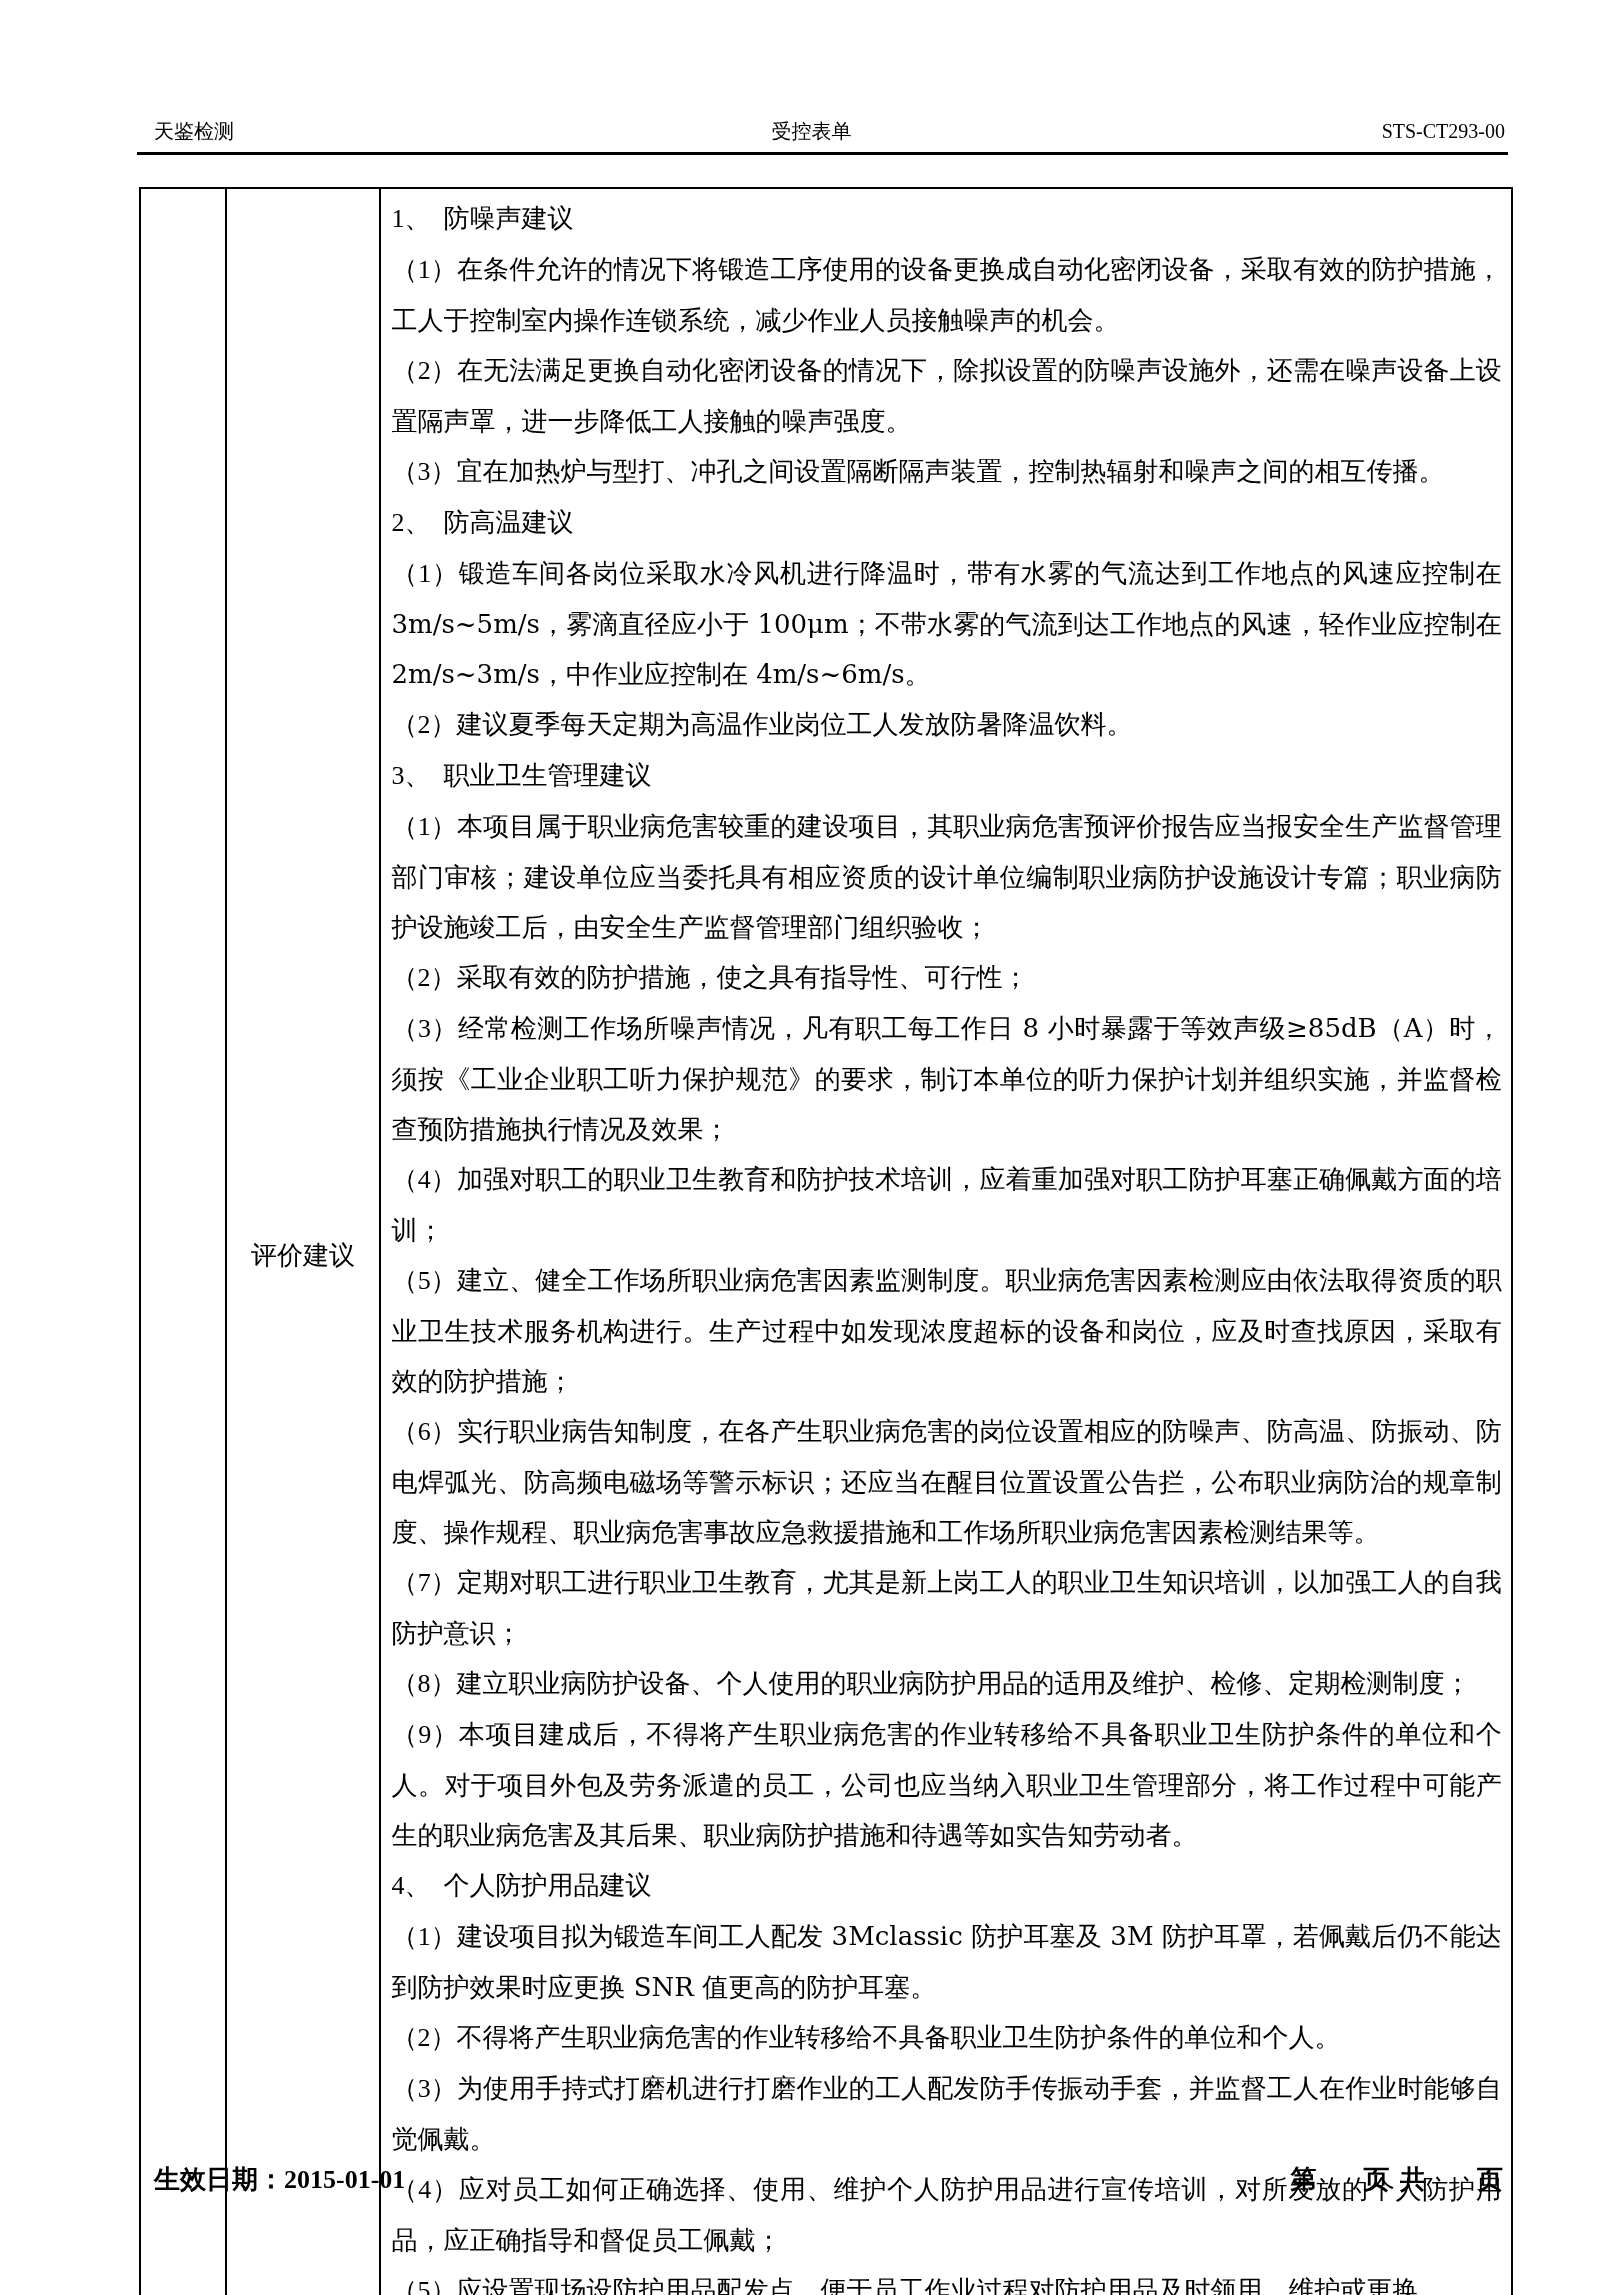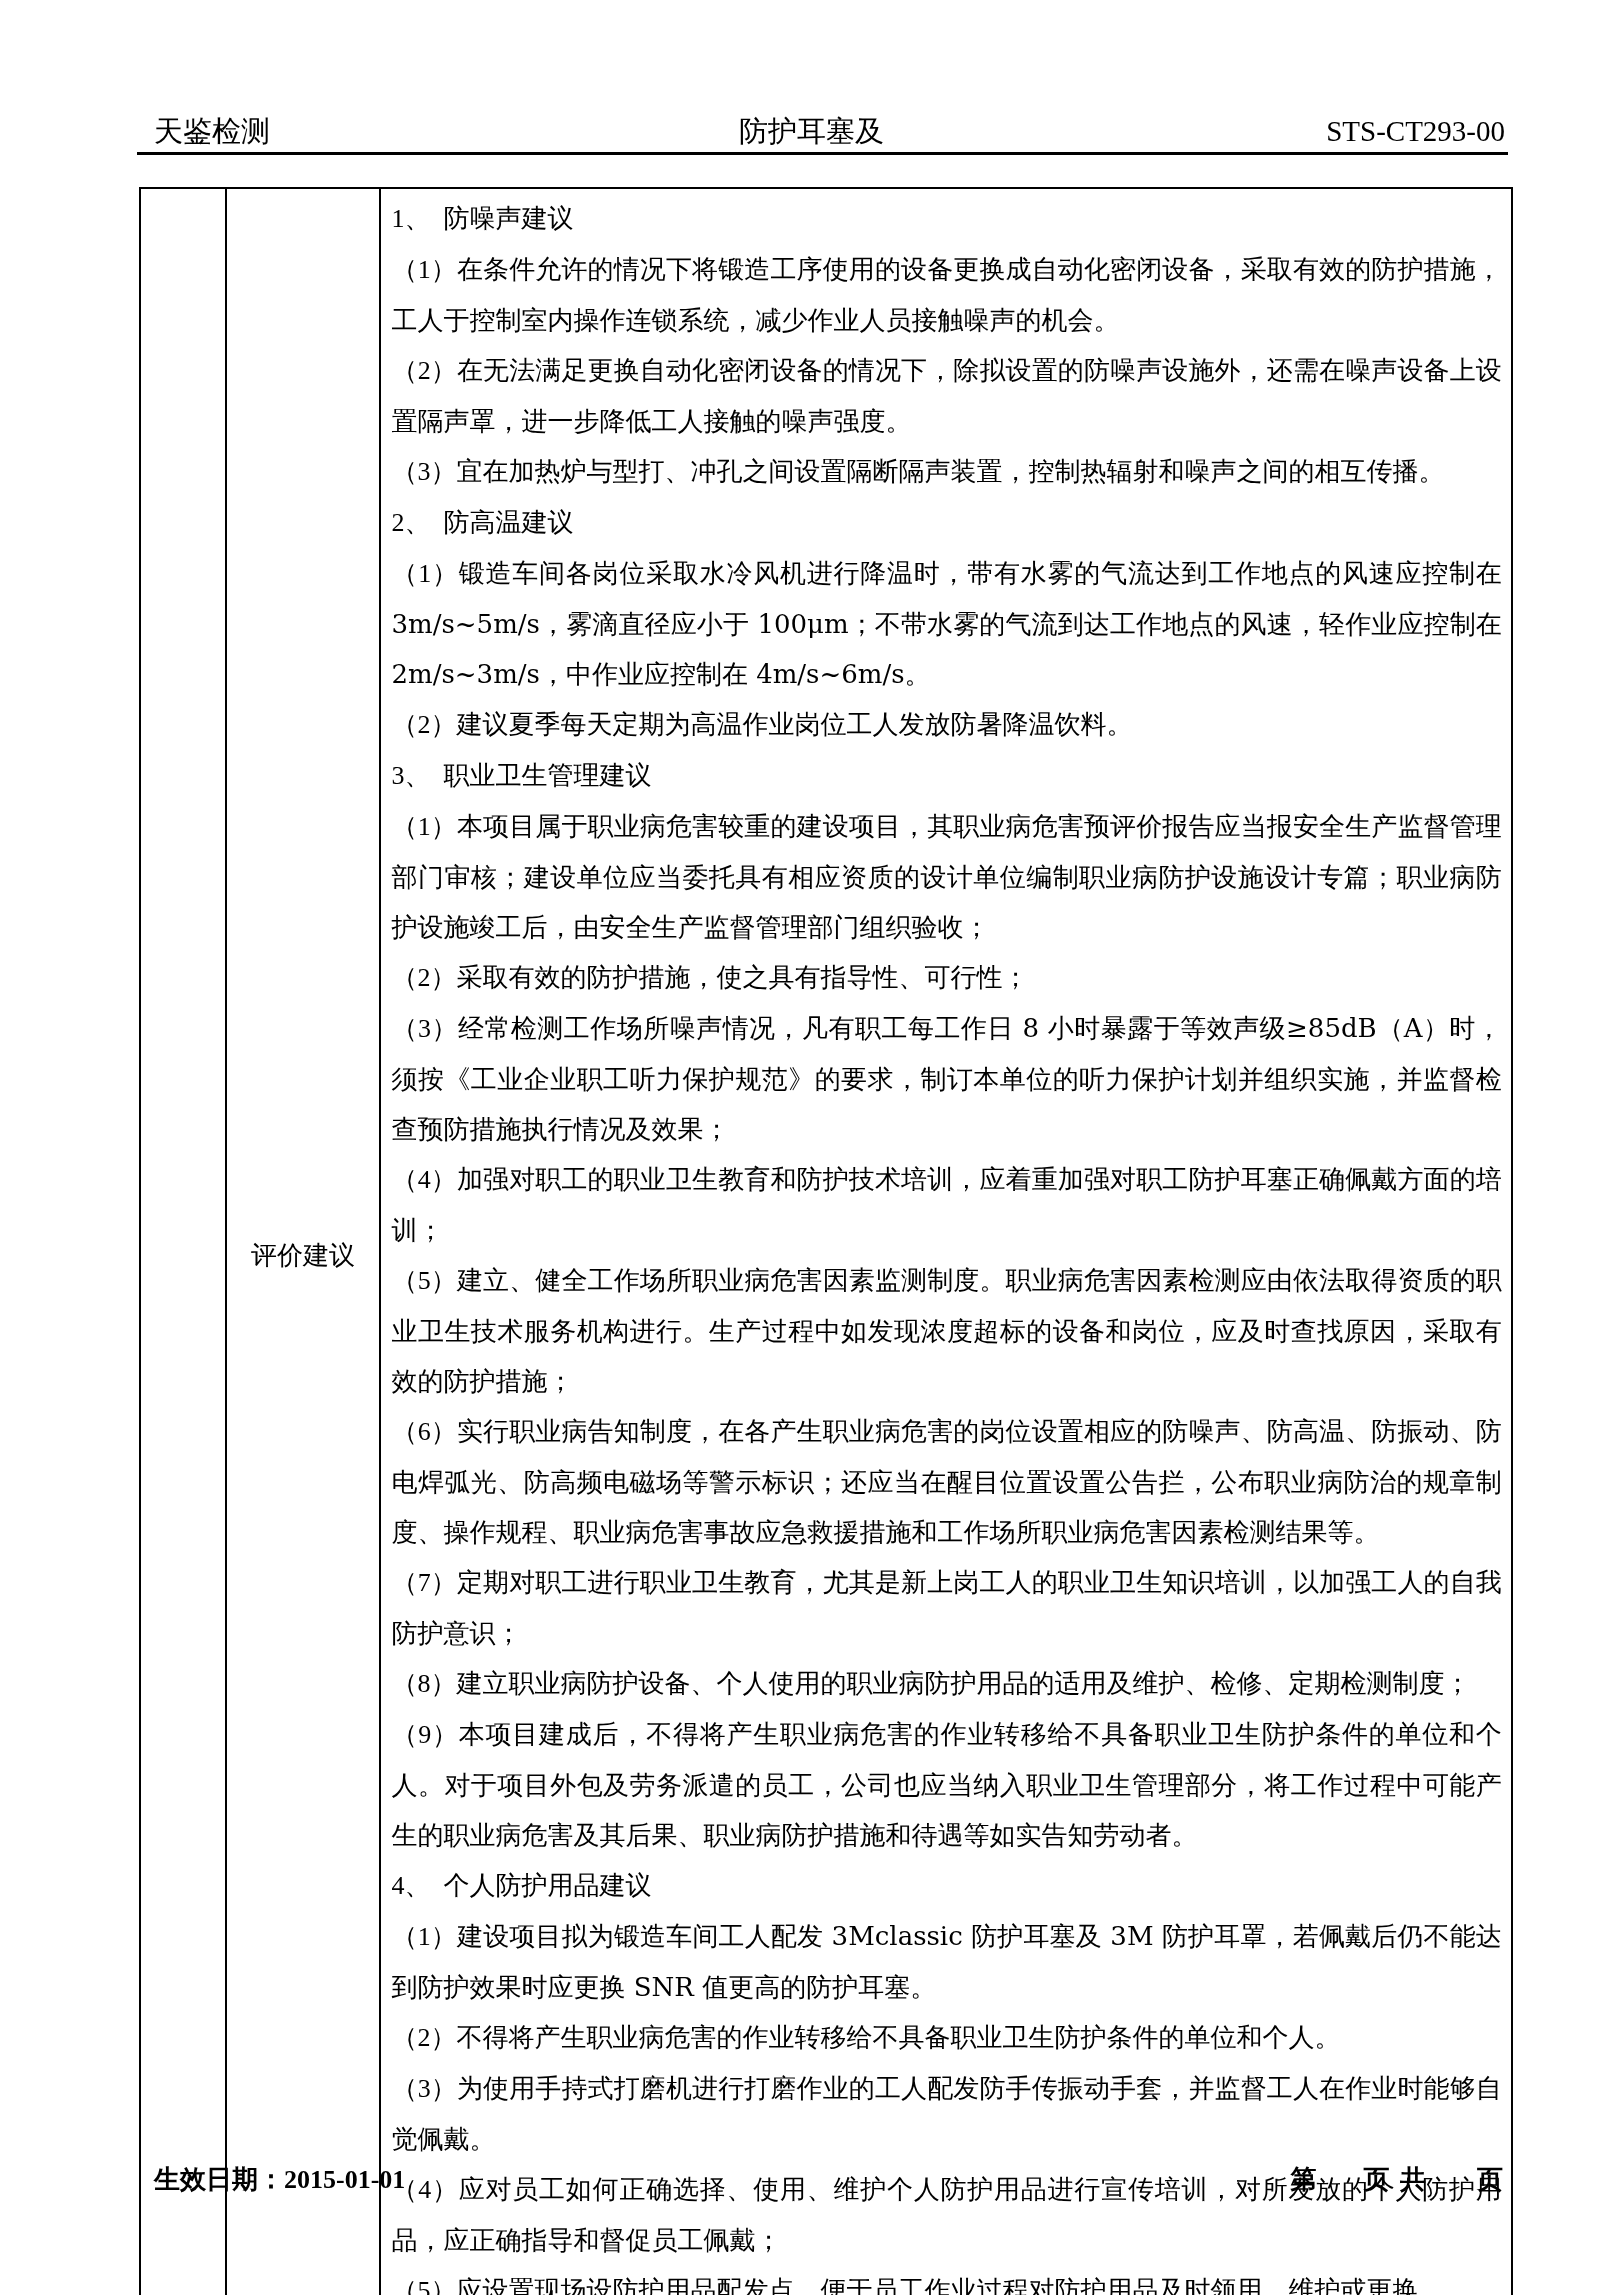--- a/index.html
+++ b/index.html
@@ -1,18 +1,18 @@
 <!DOCTYPE html>
 <html style="font-size:10.5px"><head>
 <meta charset="utf-8">
 <style>
   html, body { margin:0; padding:0; background:#ffffff; }
   body { width:1623px; height:2295px; position:relative; overflow:hidden;
          font-family:"DejaVu Serif","Liberation Serif",serif; color:#000; }
-  .hdr { position:absolute; top:113px; font-size:29px; line-height:37px; }
+  .hdr { position:absolute; top:113px; font-size:20px; line-height:37px; }
   .hdr-left { left:154px; }
   .hdr-center { left:0; width:1623px; text-align:center; }
   .hdr-right { right:118px; font-family:"Liberation Serif",serif; }
   .hdr-rule { position:absolute; left:137px; width:1371px; top:152px; height:3.3px; background:#000; }
 
   table.main { position:absolute; left:139px; top:187px; width:1374px; border-collapse:collapse; table-layout:fixed; }
   table.main td { border:2px solid #000; vertical-align:middle; padding:0; }
   table.main tr td { border-top-width:2.6px; border-bottom-width:3.3px; }
   .c1 { width:84px; }
   .c2 { width:149px; text-align:center; font-size:26px; }
@@ -27,21 +27,21 @@
   .ftr-right { right:120px; word-spacing:0; }
   .ftr-right span { display:inline-block; }
   .pg-gap { display:inline-block; width:47px; }
   .pg-gap2 { display:inline-block; width:10.5px; }
   .pg-gap3 { display:inline-block; width:51px; }
 </style>
 </head>
 <body>
 
 <div class="hdr hdr-left">天鉴检测</div>
-<div class="hdr hdr-center">防护耳塞及</div>
+<div class="hdr hdr-center">受控表单</div>
 <div class="hdr hdr-right">STS-CT293-00</div>
 <div class="hdr-rule"></div>
 
 <table class="main">
   <colgroup>
       <col style="width:86px">
       <col style="width:154px">
       <col>
     </colgroup>
   <tbody>

